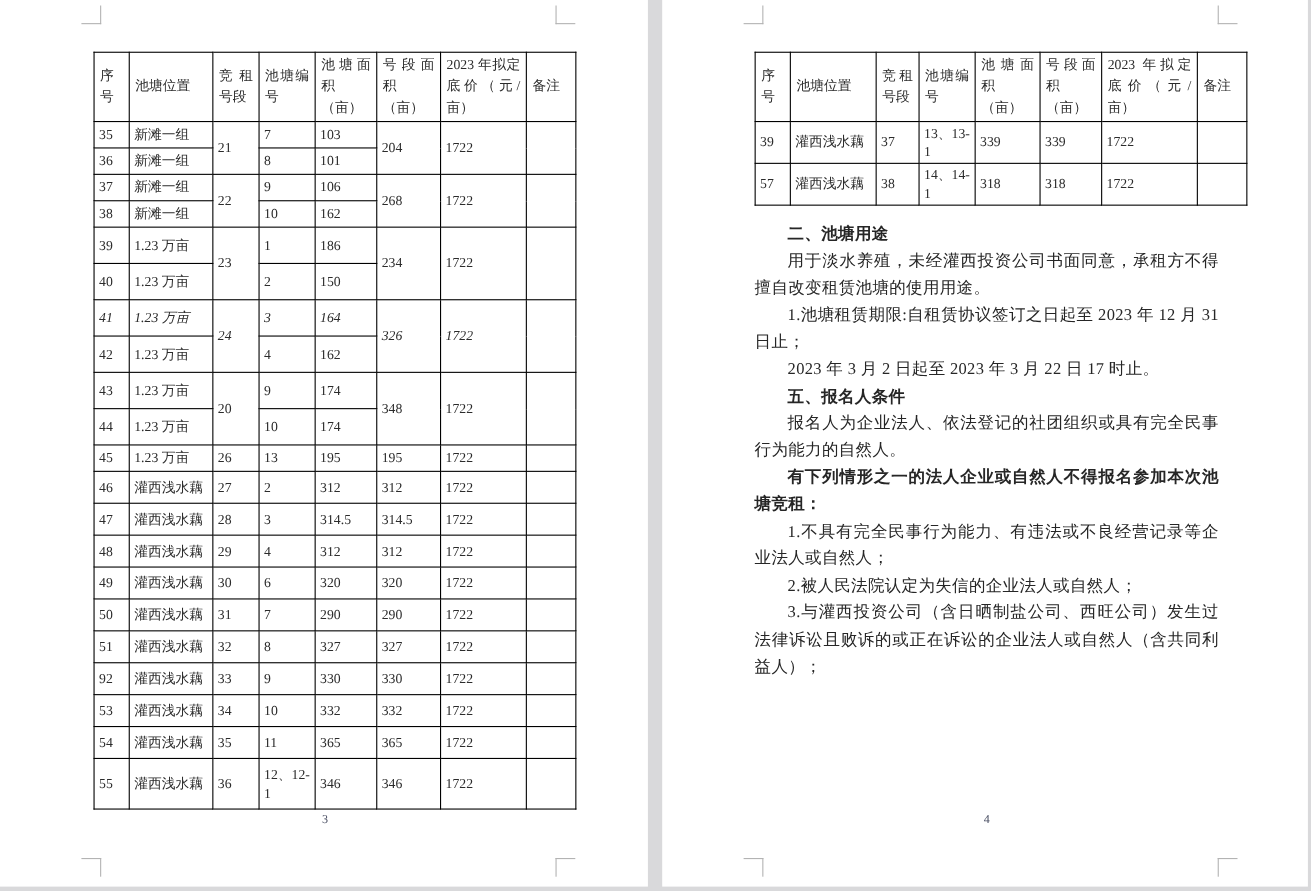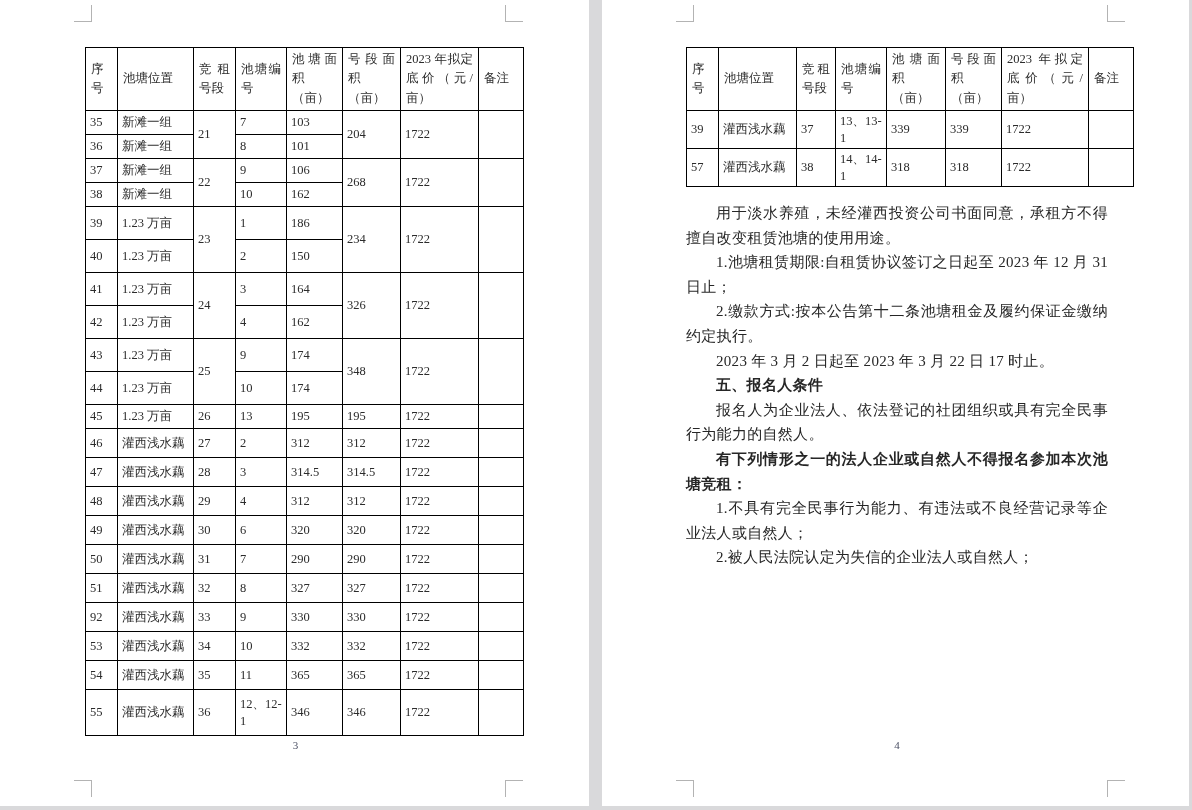--- a/index.html
+++ b/index.html
@@ -136,40 +136,40 @@
           <td rowspan="2">234</td>
           <td rowspan="2">1722</td>
           <td rowspan="2"></td>
         </tr>
         <tr style="height: 33px;">
           <td>40</td>
           <td>1.23 万亩</td>
           <td>2</td>
           <td>150</td>
         </tr>
-        <tr style="height: 33px;">
+        <tr style="height: 33px; font-style: italic;">
           <td>41</td>
           <td>1.23 万亩</td>
           <td rowspan="2">24</td>
           <td>3</td>
           <td>164</td>
           <td rowspan="2">326</td>
           <td rowspan="2">1722</td>
           <td rowspan="2"></td>
         </tr>
         <tr style="height: 33px;">
           <td>42</td>
           <td>1.23 万亩</td>
           <td>4</td>
           <td>162</td>
         </tr>
         <tr style="height: 33px;">
           <td>43</td>
           <td>1.23 万亩</td>
-          <td rowspan="2">25</td>
+          <td rowspan="2">20</td>
           <td>9</td>
           <td>174</td>
           <td rowspan="2">348</td>
           <td rowspan="2">1722</td>
           <td rowspan="2"></td>
         </tr>
         <tr style="height: 33px;">
           <td>44</td>
           <td>1.23 万亩</td>
           <td>10</td>
@@ -338,25 +338,26 @@
           <td>14、14-1</td>
           <td>318</td>
           <td>318</td>
           <td>1722</td>
           <td></td>
         </tr>
       </tbody>
     </table>
 
   <div class="textblock" id="textblock">
+      <p class="heading">二、池塘用途</p>
       <p class="body">用于淡水养殖，未经灌西投资公司书面同意，承租方不得擅自改变租赁池塘的使用用途。</p>
       <p class="body">1.池塘租赁期限:自租赁协议签订之日起至 2023 年 12 月 31 日止；</p>
-      <p class="body">2.缴款方式:按本公告第十二条池塘租金及履约保证金缴纳约定执行。</p>
       <p class="body">2023 年 3 月 2 日起至 2023 年 3 月 22 日 17 时止。</p>
       <p class="heading">五、报名人条件</p>
       <p class="body">报名人为企业法人、依法登记的社团组织或具有完全民事行为能力的自然人。</p>
       <p class="heading">有下列情形之一的法人企业或自然人不得报名参加本次池塘竞租：</p>
       <p class="body">1.不具有完全民事行为能力、有违法或不良经营记录等企业法人或自然人；</p>
       <p class="body">2.被人民法院认定为失信的企业法人或自然人；</p>
+      <p class="body">3.与灌西投资公司（含日晒制盐公司、西旺公司）发生过法律诉讼且败诉的或正在诉讼的企业法人或自然人（含共同利益人）；</p>
     </div>
 
   <div class="page-number">4</div>
 </div>
 
 </body></html>

